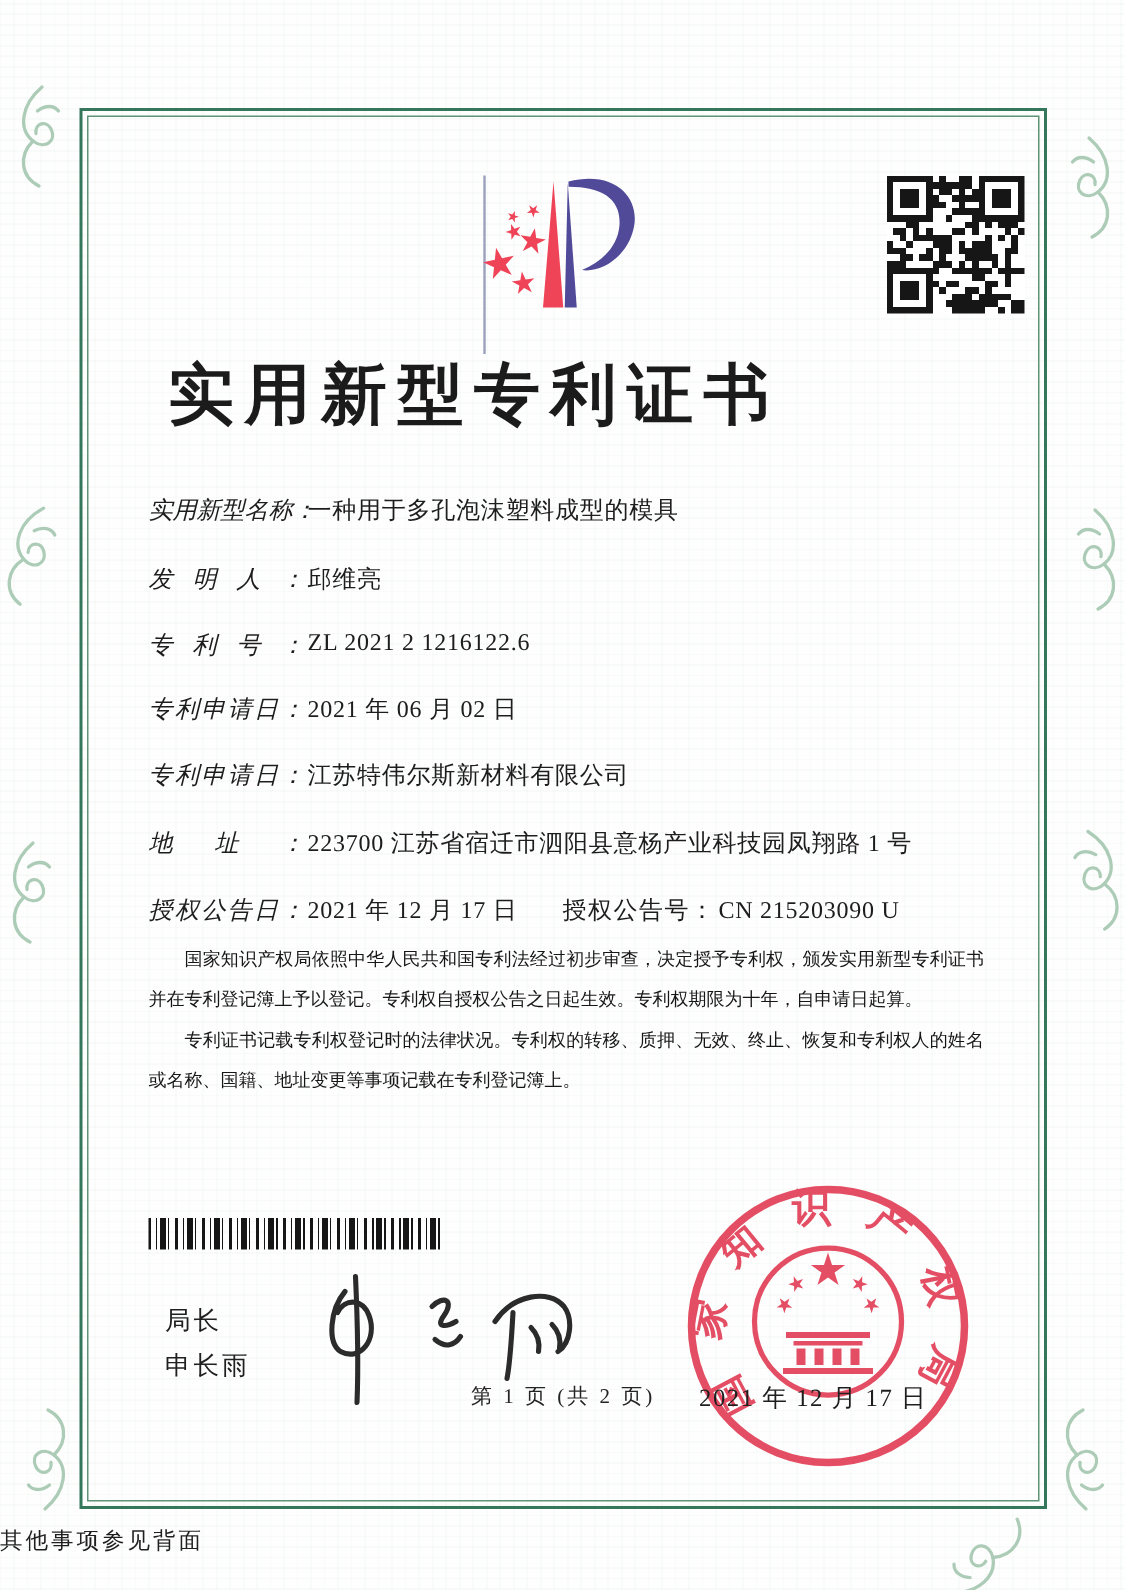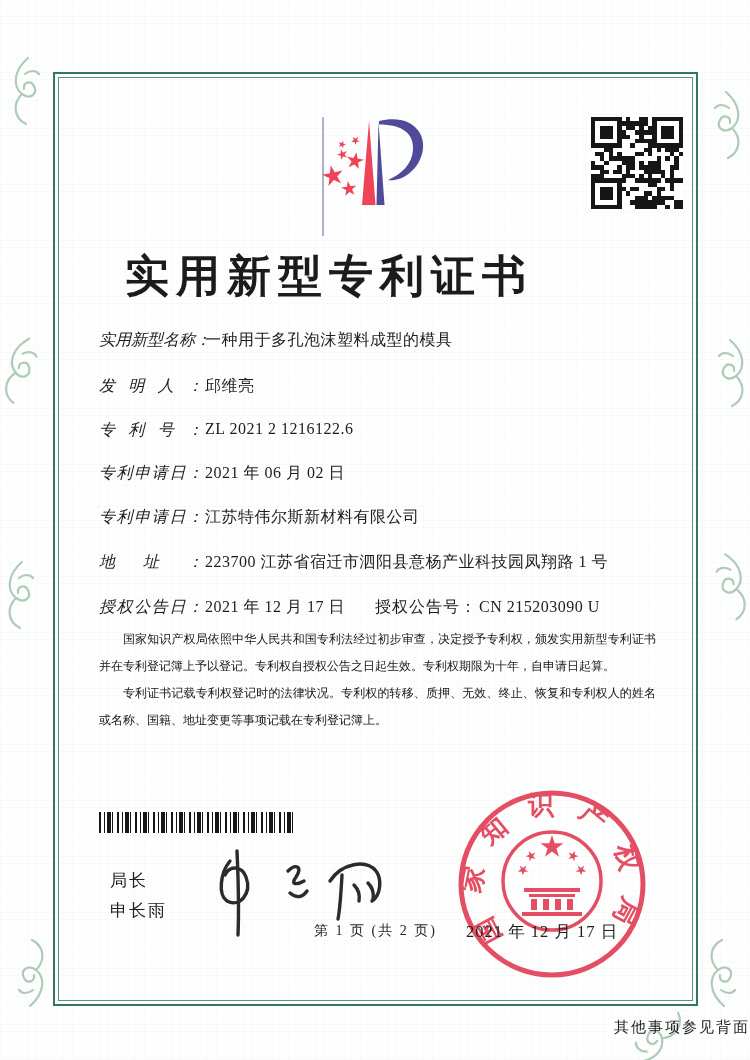--- a/index.html
+++ b/index.html
@@ -24,21 +24,21 @@
     position:absolute;left:3px;top:3px;right:3px;bottom:3px;
     border:1px solid #5e9378;
   }
   .cert-no{
     position:absolute;left:83px;top:122px;
     font-size:17px;color:#222;letter-spacing:3px;white-space:nowrap;
   }
   .logo{position:absolute;left:312px;top:112px;}
   .qr{position:absolute;left:591px;top:117px;width:92px;height:92px;shape-rendering:crispEdges;}
   .title{
-    position:absolute;left:0;top:234px;width:632px;margin:13px;
+    position:absolute;left:0;top:234px;width:632px;margin:0;
     text-align:center;font-size:44px;font-weight:700;color:#1b1b1b;
     letter-spacing:7px;white-space:nowrap;
   }
   .rows{position:absolute;left:99px;top:0;width:560px;}
   .row{position:absolute;left:0;white-space:nowrap;font-size:16px;color:#1d1d1d;}
   .row .lbl{display:inline-block;width:104px;text-align:justify;text-align-last:justify;vertical-align:top;font-style:italic;}
   .row .val{margin-left:2px;letter-spacing:0.5px;}
   .row1{top:330px}.row2{top:376px}.row3{top:420px}.row4{top:463px}
   .row5{top:507px}.row6{top:552px}.row7{top:597px}
   .grant-no{position:absolute;left:276px;top:0;white-space:nowrap;}
@@ -61,21 +61,21 @@
   .seal{position:absolute;left:452px;top:784px;}
   .seal-date{
     position:absolute;left:466px;top:921px;width:200px;z-index:5;
     font-size:16.5px;color:#1e1e1e;letter-spacing:1px;white-space:nowrap;
   }
   .page-no{
     position:absolute;left:53px;right:52px;top:922px;text-align:center;
     font-size:14px;color:#242424;letter-spacing:2px;
   }
   .back-note{
-    position:absolute;left:0;width:750px;top:1018px;text-align:right;
+    position:absolute;left:0;width:750px;top:1018px;text-align:left;
     font-size:15px;color:#1f1f1f;letter-spacing:2px;
   }
   .orn{position:absolute;opacity:.9;}
   .defs-holder{position:absolute;width:0;height:0;overflow:hidden;}
 </style>
 </head>
 <body>
 
 <div class="page">
 

